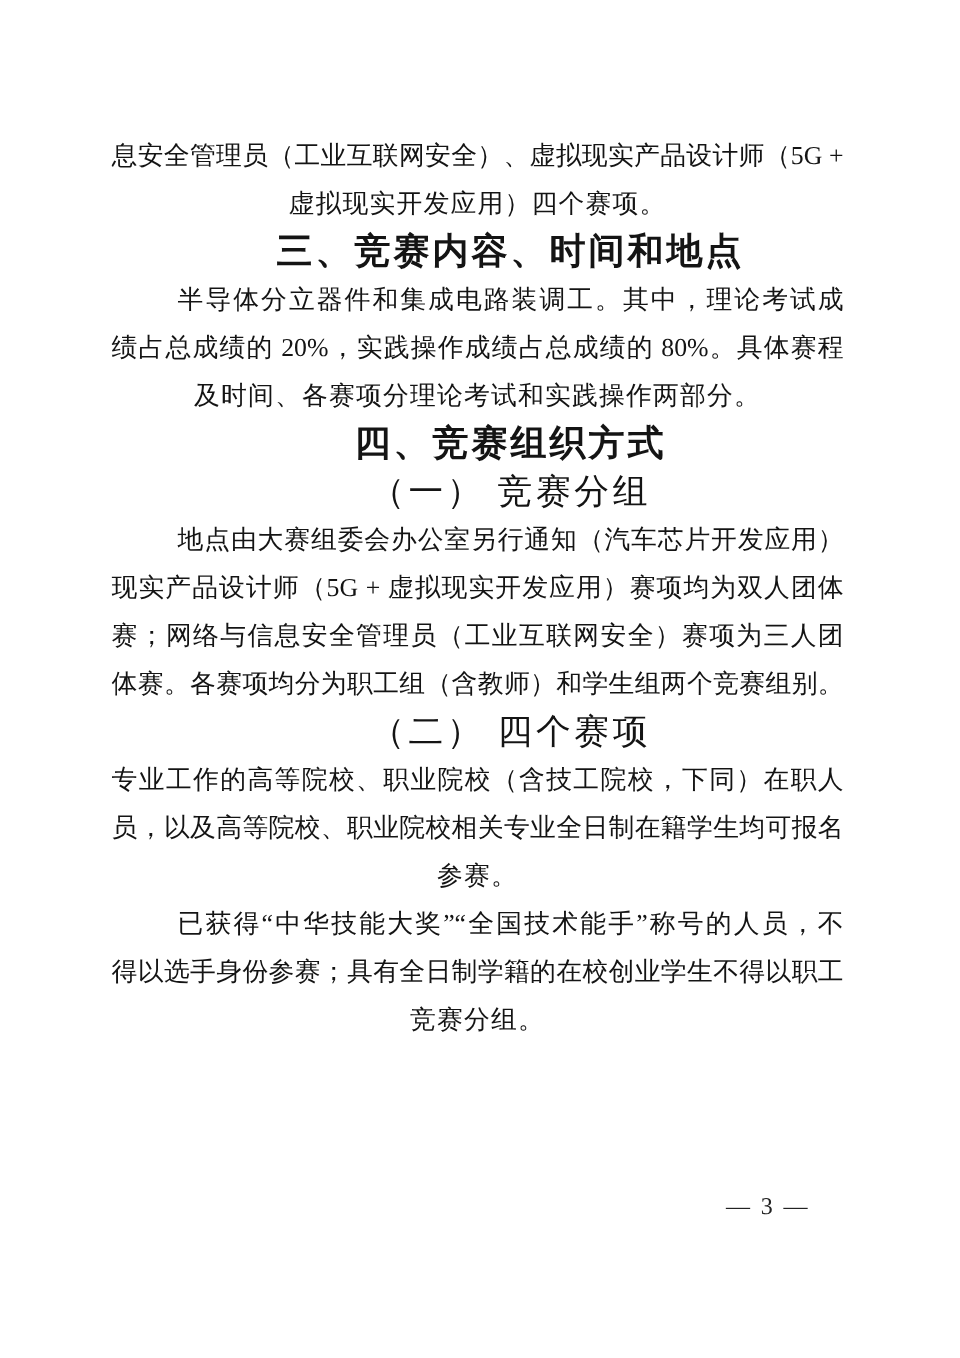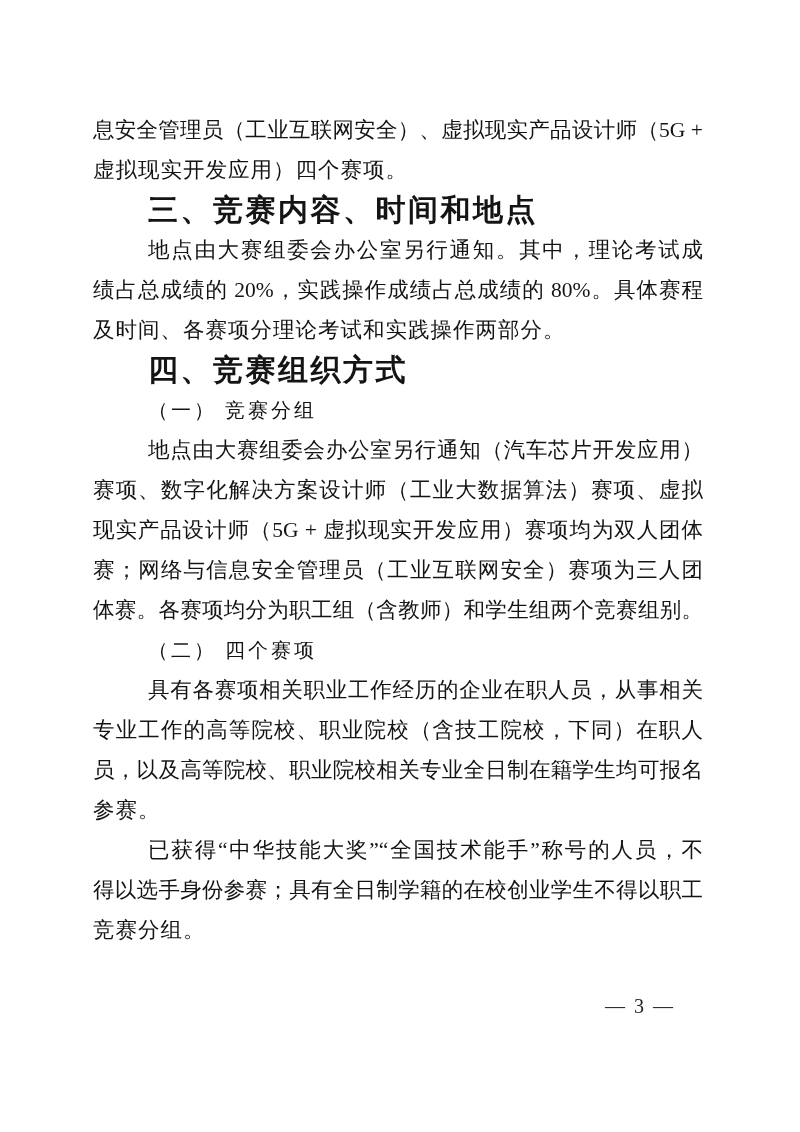--- a/index.html
+++ b/index.html
@@ -23,20 +23,21 @@
     top: 110px;
     width: 610px;
   }
   .line {
     height: 40px;
     line-height: 40px;
     font-size: 21.5px;
     letter-spacing: 1px;
     white-space: nowrap;
     overflow: hidden;
+    text-align: center;
   }
   .line.j {
     text-align: justify;
     text-align-last: justify;
     text-justify: inter-ideograph;
     white-space: normal;
     letter-spacing: 0;
   }
   .line.ind {
     padding-left: 55px;
@@ -45,21 +46,21 @@
     
   }
   .line.heading {
     font-family: "Liberation Sans", "DejaVu Sans", sans-serif;
     font-weight: 700;
     font-size: 30px;
     letter-spacing: 2.5px;
     padding-left: 55px;
   }
   .line.sub {
-    font-size: 20px;
+    font-size: 29px;
     letter-spacing: 3px;
     padding-left: 55px;
   }
   .page-number {
     position: absolute;
     top: 986px;
     right: 125px;
     height: 40px;
     line-height: 40px;
     font-size: 20px;
@@ -69,32 +70,30 @@
   }
 </style>
 </head>
 <body>
 
 <div class="page">
   <div class="content">
     <div class="line j">息安全管理员（工业互联网安全）、虚拟现实产品设计师（5G +</div>
     <div class="line">虚拟现实开发应用）四个赛项。</div>
     <div class="line heading">三、竞赛内容、时间和地点</div>
-    <div class="line j ind">地点由大赛组委会办公室另行通知。其中，理论考试成</div>
+    <div class="line j ind">半导体分立器件和集成电路装调工。其中，理论考试成</div>
     <div class="line j">绩占总成绩的 20%，实践操作成绩占总成绩的 80%。具体赛程</div>
     <div class="line">及时间、各赛项分理论考试和实践操作两部分。</div>
     <div class="line heading">四、竞赛组织方式</div>
     <div class="line sub">（一） 竞赛分组</div>
     <div class="line j ind">地点由大赛组委会办公室另行通知（汽车芯片开发应用）</div>
-    <div class="line j">赛项、数字化解决方案设计师（工业大数据算法）赛项、虚拟</div>
     <div class="line j">现实产品设计师（5G + 虚拟现实开发应用）赛项均为双人团体</div>
     <div class="line j">赛；网络与信息安全管理员（工业互联网安全）赛项为三人团</div>
     <div class="line j">体赛。各赛项均分为职工组（含教师）和学生组两个竞赛组别。</div>
     <div class="line sub">（二） 四个赛项</div>
-    <div class="line j ind">具有各赛项相关职业工作经历的企业在职人员，从事相关</div>
     <div class="line j">专业工作的高等院校、职业院校（含技工院校，下同）在职人</div>
     <div class="line j">员，以及高等院校、职业院校相关专业全日制在籍学生均可报名</div>
     <div class="line">参赛。</div>
     <div class="line j ind">已获得“中华技能大奖”“全国技术能手”称号的人员，不</div>
     <div class="line j">得以选手身份参赛；具有全日制学籍的在校创业学生不得以职工</div>
     <div class="line">竞赛分组。</div>
   </div>
 
   <div class="page-number">— 3 —</div>
 </div>

